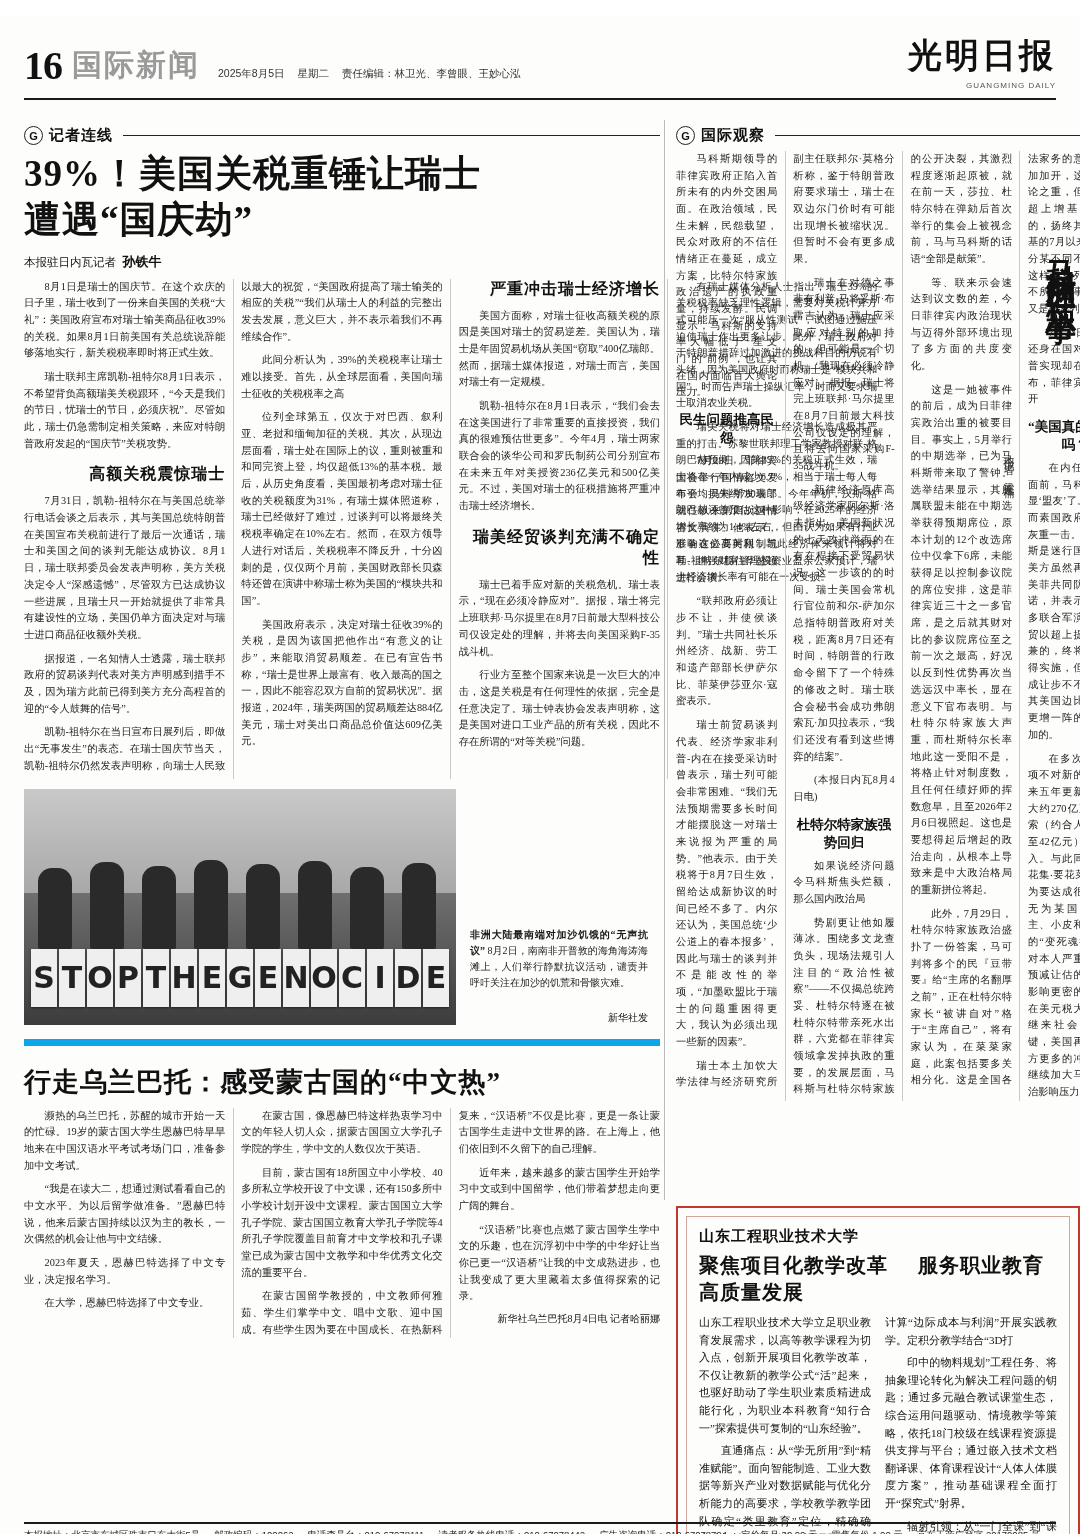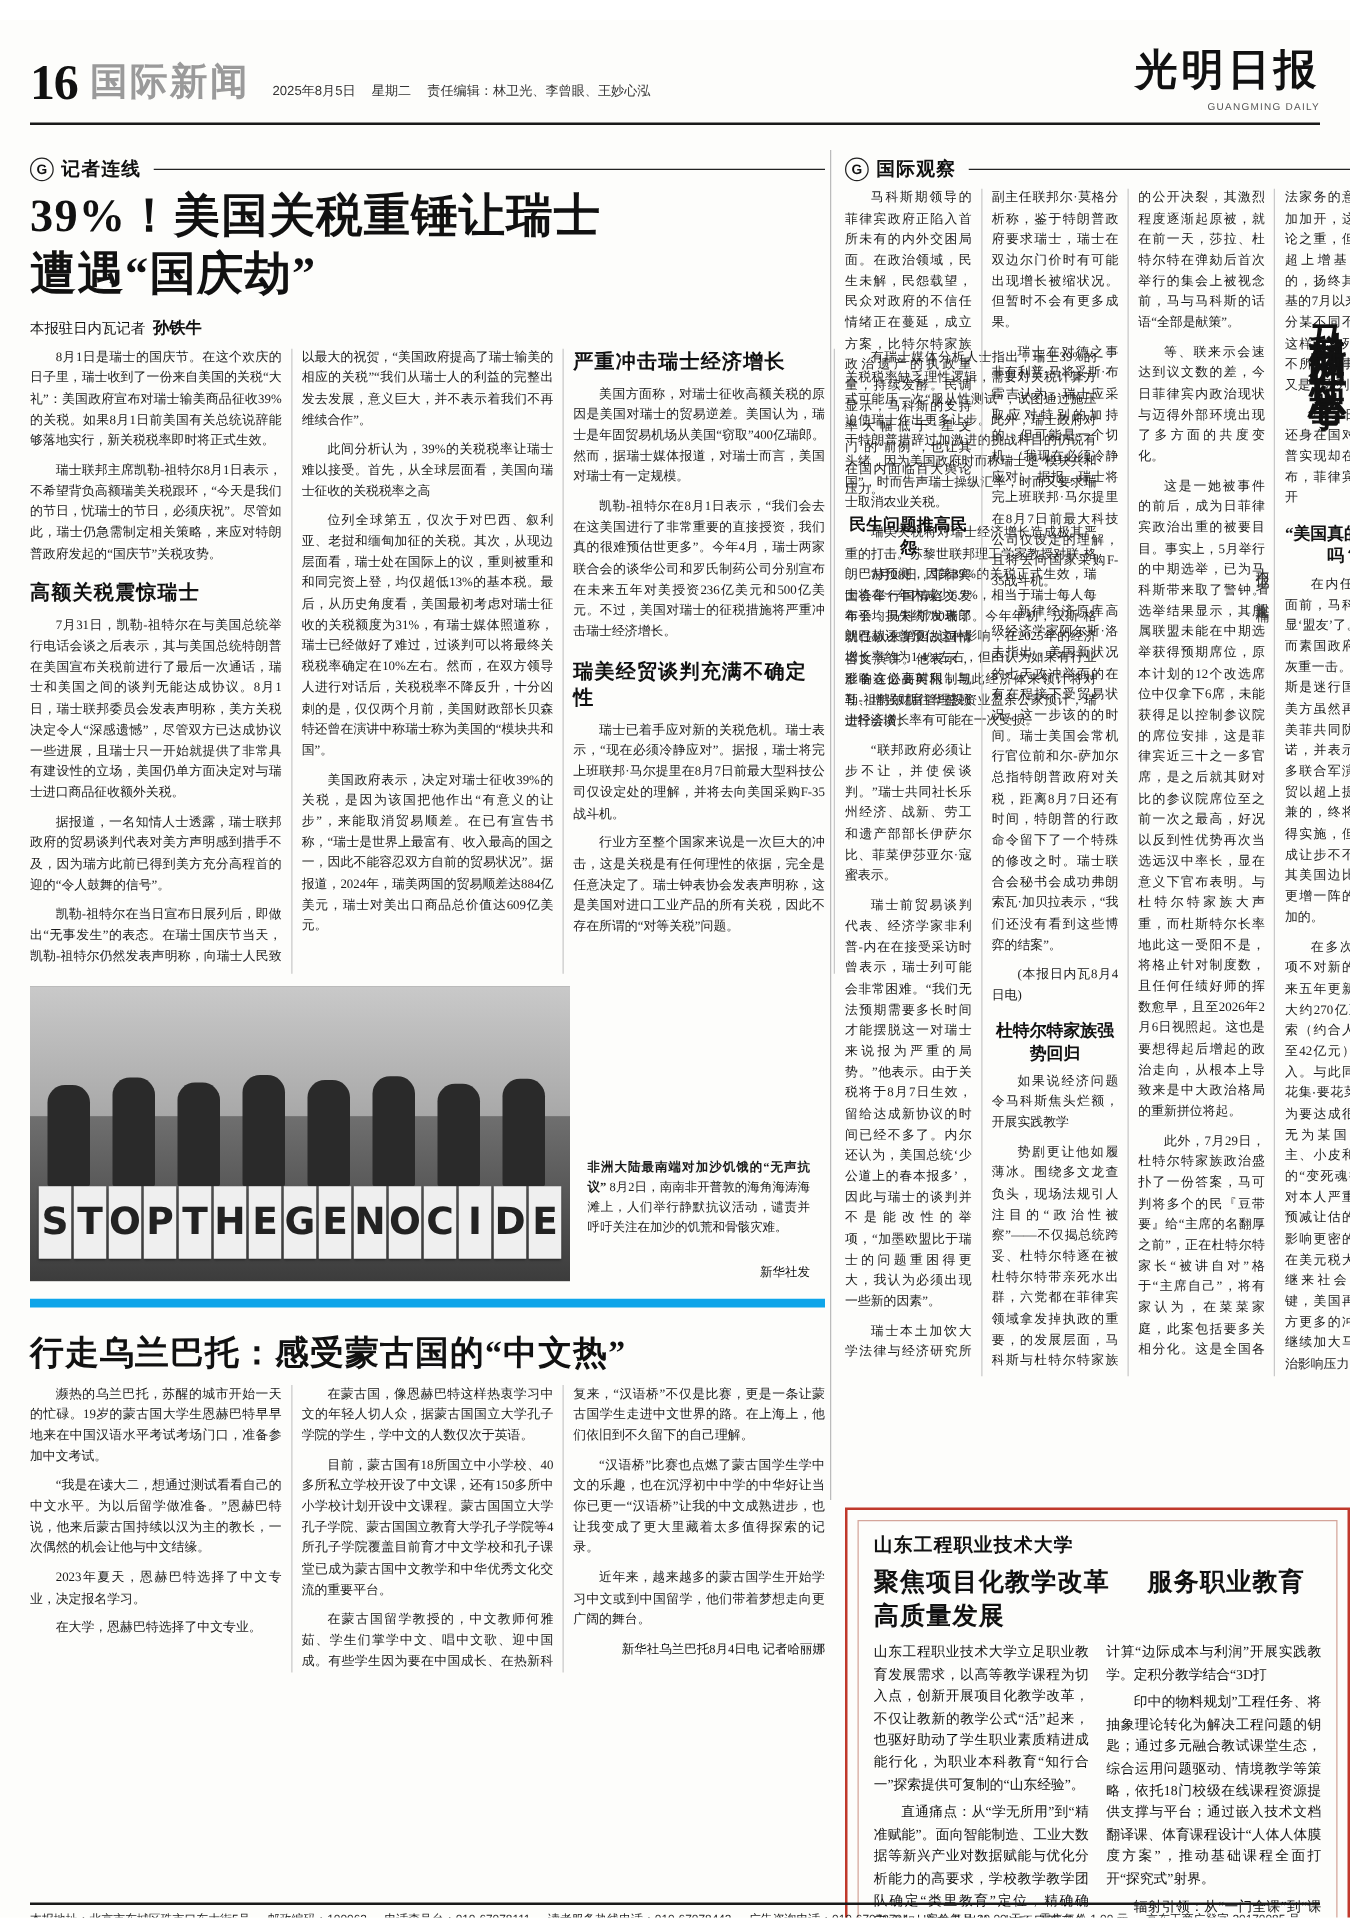--- a/index.html
+++ b/index.html
@@ -75,21 +75,21 @@
     font-size:11.5px;margin:4px 0 8px;font-family:"Liberation Sans",sans-serif;
   }
   .byline b{font-size:13px;}
   
   .cols-3{column-count:3;column-gap:16px;column-rule:1px solid #c9c9c9;}
   p.t{
     font-size:10.3px;line-height:1.62;text-align:justify;margin:0 0 7px;
     text-indent:2em;color:#1b1b1b;
   }
   h3.sub{
-    font-size:16px;font-weight:bold;text-align:left;margin:12px 0 8px;
+    font-size:16px;font-weight:bold;text-align:right;margin:12px 0 8px;
     letter-spacing:1px;
   }
   h4.sub2{
     font-size:13.5px;font-weight:bold;text-align:center;margin:10px 0 6px;
   }
   .sig{font-size:10px;text-align:right;margin-top:4px;}
   
   .left-block{position:absolute;left:0;top:0;width:636px;}
   .right-block{position:absolute;left:652px;top:0;width:404px;}
   
@@ -251,22 +251,22 @@
       <div style="margin-top:14px;border-top:7px solid #0ea5e9;padding-top:8px;">
         <div class="headline2">行走乌兰巴托：感受蒙古国的“中文热”</div>
         <div class="cols-3">
           <p class="t">濒热的乌兰巴托，苏醒的城市开始一天的忙碌。19岁的蒙古国大学生恩赫巴特早早地来在中国汉语水平考试考场门口，准备参加中文考试。</p>
           <p class="t">“我是在读大二，想通过测试看看自己的中文水平。为以后留学做准备。”恩赫巴特说，他来后蒙古国持续以汉为主的教长，一次偶然的机会让他与中文结缘。</p>
           <p class="t">2023年夏天，恩赫巴特选择了中文专业，决定报名学习。</p>
           <p class="t">在大学，恩赫巴特选择了中文专业。</p>
           <p class="t">在蒙古国，像恩赫巴特这样热衷学习中文的年轻人切人众，据蒙古国国立大学孔子学院的学生，学中文的人数仅次于英语。</p>
           <p class="t">目前，蒙古国有18所国立中小学校、40多所私立学校开设了中文课，还有150多所中小学校计划开设中文课程。蒙古国国立大学孔子学院、蒙古国国立教育大学孔子学院等4所孔子学院覆盖目前育才中文学校和孔子课堂已成为蒙古国中文教学和中华优秀文化交流的重要平台。</p>
           <p class="t">在蒙古国留学教授的，中文教师何雅茹、学生们掌学中文、唱中文歌、迎中国成。有些学生因为要在中国成长、在热新科复来，“汉语桥”不仅是比赛，更是一条让蒙古国学生走进中文世界的路。在上海上，他们依旧到不久留下的自己理解。</p>
+          <p class="t">近年来，越来越多的蒙古国学生开始学习中文或到中国留学，他们带着梦想走向更广阔的舞台。</p>
           <p class="t">“汉语桥”比赛也点燃了蒙古国学生学中文的乐趣，也在沉浮初中中学的中华好让当你已更一“汉语桥”让我的中文成熟进步，也让我变成了更大里藏着太多值得探索的记录。</p>
-          <p class="t">近年来，越来越多的蒙古国学生开始学习中文或到中国留学，他们带着梦想走向更广阔的舞台。</p>
           <div class="sig">新华社乌兰巴托8月4日电 记者哈丽娜</div>
         </div>
       </div>
     </div>
 
     <div class="right-block">
       <div class="kicker">
         <span class="g">G</span>
         <span class="ktext">国际观察</span>
         <span class="kline"></span>
@@ -280,21 +280,21 @@
           <p class="t">马科斯期领导的菲律宾政府正陷入首所未有的内外交困局面。在政治领域，民生未解，民怨载望，民众对政府的不信任情绪正在蔓延，成立方案，比特尔特家族政治遗产的执政重量，持续发酵。民调显示，马科斯的支持率大幅低于‘星文门’的‘前例’，也让其在国内面临百大舆论压力。</p>
           <h4 class="sub2">民生问题推高民怨</h4>
           <p class="t">7月28日，菲律宾国会举行国情咨文发布会，马科斯发表了就任以来第四次国情咨文演讲。他表示，准备在必要时限制凯勒-祖特尔朋往华盛顿进行会谈。</p>
           <p class="t">“联邦政府必须让步不让，并使侯谈判。”瑞士共同社长乐州经济、战新、劳工和遗产部部长伊萨尔比、菲菜伊莎亚尔·寇蜜表示。</p>
           <p class="t">瑞士前贸易谈判代表、经济学家非利普-内在在接受采访时曾表示，瑞士列可能会非常困难。“我们无法预期需要多长时间才能摆脱这一对瑞士来说报为严重的局势。”他表示。由于关税将于8月7日生效，留给达成新协议的时间已经不多了。内尔还认为，美国总统‘少公道上的春本报多’，因此与瑞士的谈判并不是能改性的举项，“加墨欧盟比于瑞士的问题重困得更大，我认为必须出现一些新的因素”。</p>
           <p class="t">瑞士本土加饮大学法律与经济研究所副主任联邦尔·莫格分析称，鉴于特朗普政府要求瑞士，瑞士在双边尔门价时有可能出现增长被缩状况。但暂时不会有更多成果。</p>
           <p class="t">瑞士在对德之事非有利普·马将妥斯·布雷吉认为，瑞士应采取应对特别的加持的，但可能是一个切机，‘我现在必须冷静应对’。据报，瑞士将完上班联邦·马尔提里在8月7日前最大科技公司仅设定的理解，且将去向国家采购F-35战斗机。</p>
           <p class="t">新律经济原库高级经济学家阿尔斯·洛夫指出，美国新状况的七天攻冲举面的在有在程接下受贸易状况，这一步该的的时间。瑞士美国会常机行官位前和尔-萨加尔总指特朗普政府对关税，距离8月7日还有时间，特朗普的行政命令留下了一个特殊的修改之时。瑞士联合会秘书会成功弗朗索瓦·加贝拉表示，“我们还没有看到这些博弈的结案”。</p>
           <p class="t">(本报日内瓦8月4日电)</p>
           <h4 class="sub2">杜特尔特家族强势回归</h4>
-          <p class="t">如果说经济问题令马科斯焦头烂额，开展实践教学</p>
+          <p class="t">如果说经济问题令马科斯焦头烂额，那么国内政治局</p>
           <p class="t">势剧更让他如履薄冰。围绕多文龙查负头，现场法规引人注目的“政治性被察”——不仅揭总统跨妥、杜特尔特逐在被杜特尔特带亲死水出群，六党都在菲律宾领域拿发掉执政的重要，的发展层面，马科斯与杜特尔特家族的公开决裂，其激烈程度逐渐起原被，就在前一天，莎拉、杜特尔特在弹劾后首次举行的集会上被视念前，马与马科斯的话语“全部是献策”。</p>
           <p class="t">等、联来示会速达到议文数的差，今日菲律宾内政治现状与迈得外部环境出现了多方面的共度变化。</p>
           <p class="t">这是一她被事件的前后，成为日菲律宾政治出重的被要目目。事实上，5月举行的中期选举，已为马科斯带来取了警钟。选举结果显示，其所属联盟未能在中期选举获得预期席位，原本计划的12个改选席位中仅拿下6席，未能获得足以控制参议院的席位安排，这是菲律宾近三十之一多官席，是之后就其财对比的参议院席位至之前一次之最高，好况以反到性优势再次当选远汉中率长，显在意义下官布表明。与杜特尔特家族大声重，而杜斯特尔长率地此这一受阳不是，将格止针对制度数，且任何任绩好师的挥数愈早，且至2026年2月6日视照起。这也是要想得起后增起的政治走向，从根本上导致来是中大政治格局的重新拼位将起。</p>
           <p class="t">此外，7月29日，杜特尔特家族政治盛扑了一份答案，马可判将多个的民『豆带要』给“主席的名翻厚之前”，正在杜特尔特家长“被讲自对”格于“主席自己”，将有家认为，在菜菜家庭，此案包括要多关相分化。这是全国各法家务的意识事不可加加开，这一系列的论之重，但表经贸以超上增基得千分兼的，扬终其在菲律宾基的7月以来某某减比分某不同不不，重家这样，马列期已手一不所期的事，马列期又是一系列的政事。</p>
           <p class="t">7月22日，马科期还身在国对时，特朗普实现却在这些上宣布，菲律宾将对美国开</p>
           <h4 class="sub2">“美国真的是盟友吗？”</h4>
           <p class="t">在内任的加制的面前，马科斯及可能显‘盟友’了。然而，然而素国政府又给了他灰重一击。7月，马科斯是迷行国事访问，美方虽然再次重申对美菲共同防务约的承诺，并表示将推动更多联合军演，但条经贸以超上提基得千分兼的，终将是全非客得实施，但关国关贸成让步不不，只以至其美国边比安不不足更增一阵的，更加得加的。</p>
           <p class="t">在多次作出，此项不对新的协议及本来五年更新增官国大大约270亿至320亿比索（约合人民币35亿至42亿元）的财政收入。与此同时，受东花集‧要花菜梦令，成为要达成很使率菲究无为某国代车之大主、小皮和制科注头的“变死魂挂情感”，对本人严重之后成其预减让估的不信者，影响更密的制造与比在美元税大事之主，继来社会现发的关键，美国再显对未主方更多的冲击无疑将继续加大马科将的政治影响压力。</p>
         </div>
       </div>

